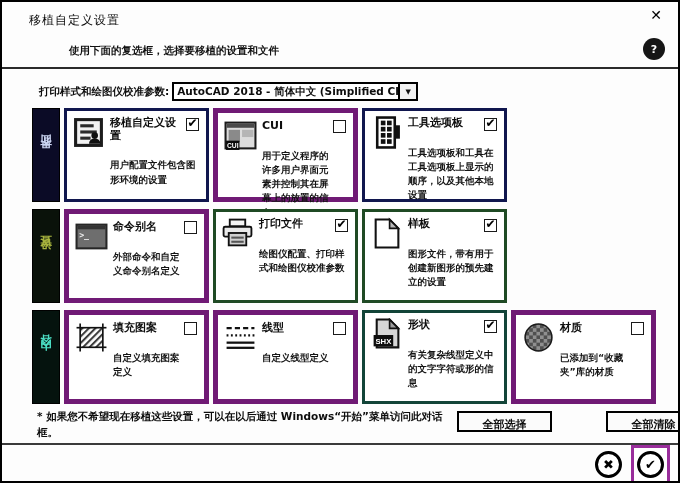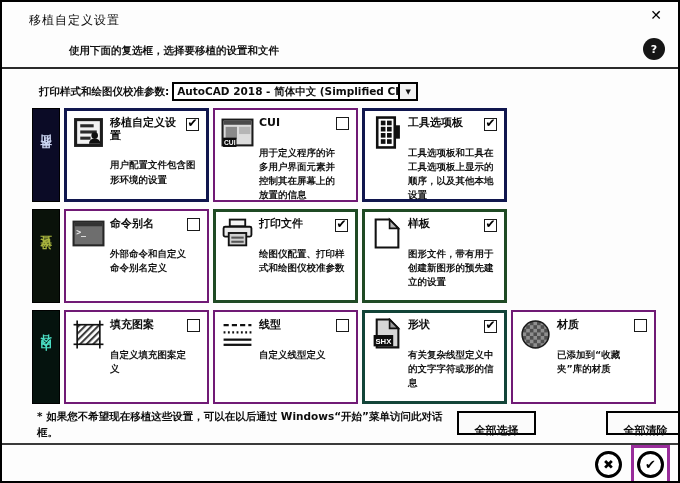--- a/index.html
+++ b/index.html
@@ -15,31 +15,31 @@
   .source-row{position:absolute;left:37px;top:80px;display:flex;align-items:center;}
   .source-label{font-size:10.5px;font-weight:bold;color:#0d0d0d;margin-right:3px;white-space:nowrap;}
   .combo{display:flex;align-items:stretch;box-sizing:border-box;border:2px solid #000;height:19px;width:246px;background:#fff;}
   .combo-value{flex:1;font-size:10.5px;font-weight:bold;padding:1px 3px 0 3px;white-space:nowrap;overflow:hidden;color:#0d0d0d;}
   .combo-arrow{width:16px;border-left:2px solid #000;display:flex;align-items:center;justify-content:center;font-size:7px;background:#f2f2f2;color:#111;}
 
   .grid{position:absolute;left:30px;top:106px;}
   .grid-row{display:flex;margin-bottom:7px;}
   .cat-label{width:28px;height:94px;margin-right:4px;display:flex;align-items:center;justify-content:center;border:1px solid #000;box-sizing:border-box;}
   .cat-label span{writing-mode:vertical-rl;transform:rotate(180deg);font-size:11.5px;font-weight:bold;letter-spacing:3px;}
-  .card{position:relative;width:145px;height:94px;box-sizing:border-box;background:#fff;border:2px solid #701a75;margin-right:4px;padding:6px 19px 4px 6px;display:flex;align-items:flex-start;}
+  .card{position:relative;width:145px;height:94px;box-sizing:border-box;background:#fff;border:5px solid #701a75;margin-right:4px;padding:6px 19px 4px 6px;display:flex;align-items:flex-start;}
   .card.selected{border-width:3px;padding:5px 4px 3px 5px;}
   .card-icon{width:33px;height:33px;flex:0 0 33px;margin-right:5px;}
   .card-icon svg{width:33px;height:33px;display:block;}
   .card-text{flex:1;min-width:0;}
   .card-title{font-size:11px;font-weight:bold;color:#0d0d0d;margin:1px 16px 2px 0;line-height:1.15;}
   .card-desc{font-size:9.5px;font-weight:bold;color:#141414;line-height:1.5;margin-top:16px;}
   .checkbox{position:absolute;top:7px;right:7px;width:13px;height:13px;box-sizing:border-box;border:1.5px solid #1a1a1a;background:#fff;font-size:12px;line-height:9px;font-weight:bold;text-align:center;color:#000;overflow:visible;}
 
   .footnote{position:absolute;left:35px;top:406px;width:408px;font-size:10.5px;font-weight:bold;color:#0d0d0d;line-height:1.55;}
-  .act-btn{position:absolute;top:409px;width:79px;height:21px;box-sizing:border-box;border:2px solid #000;background:#fbfbfb;font-family:inherit;font-size:11px;font-weight:bold;color:#0d0d0d;padding:10px;}
+  .act-btn{position:absolute;top:409px;width:95px;height:21px;box-sizing:border-box;border:2px solid #000;background:#fbfbfb;font-family:inherit;font-size:11px;font-weight:bold;color:#0d0d0d;padding:4px;}
   .act-btn.select-all{left:455px;}
   .act-btn.clear-all{left:563px;margin-left:41px;}
 
   .footer-sep{position:absolute;left:0;top:441px;width:680px;border-top:2px solid #3a3a3a;}
   .circle-btn{width:27px;height:27px;box-sizing:border-box;border:3px solid #000;border-radius:50%;background:#fff;display:flex;align-items:center;justify-content:center;font-size:13px;font-weight:bold;color:#000;}
   .circle-btn.cancel{position:absolute;left:593px;top:449px;}
   .highlight-box{position:absolute;left:629px;top:443px;width:39px;height:39px;box-sizing:border-box;border:3px solid #992d9b;display:flex;align-items:center;justify-content:center;background:#fff;}
 </style>
 </head>
 <body>

